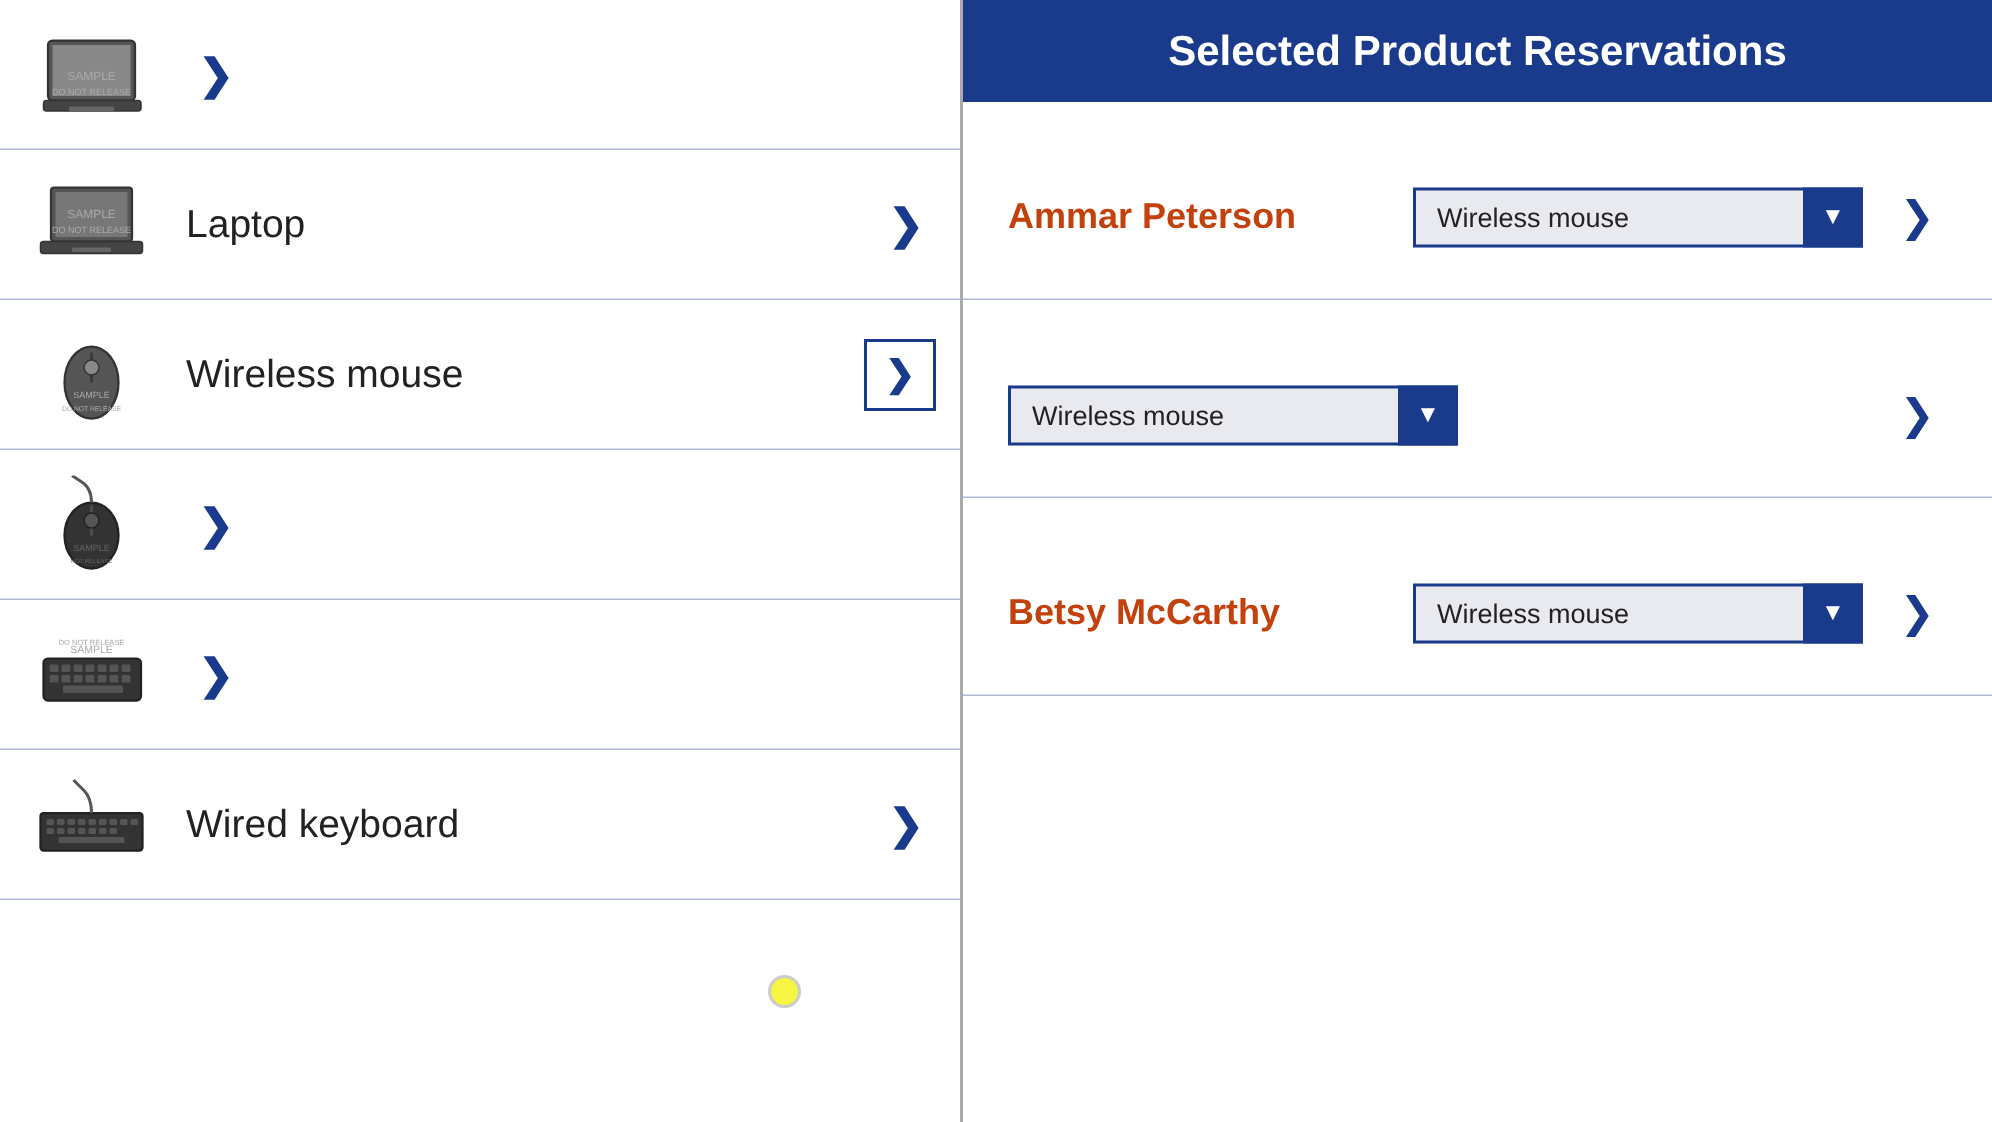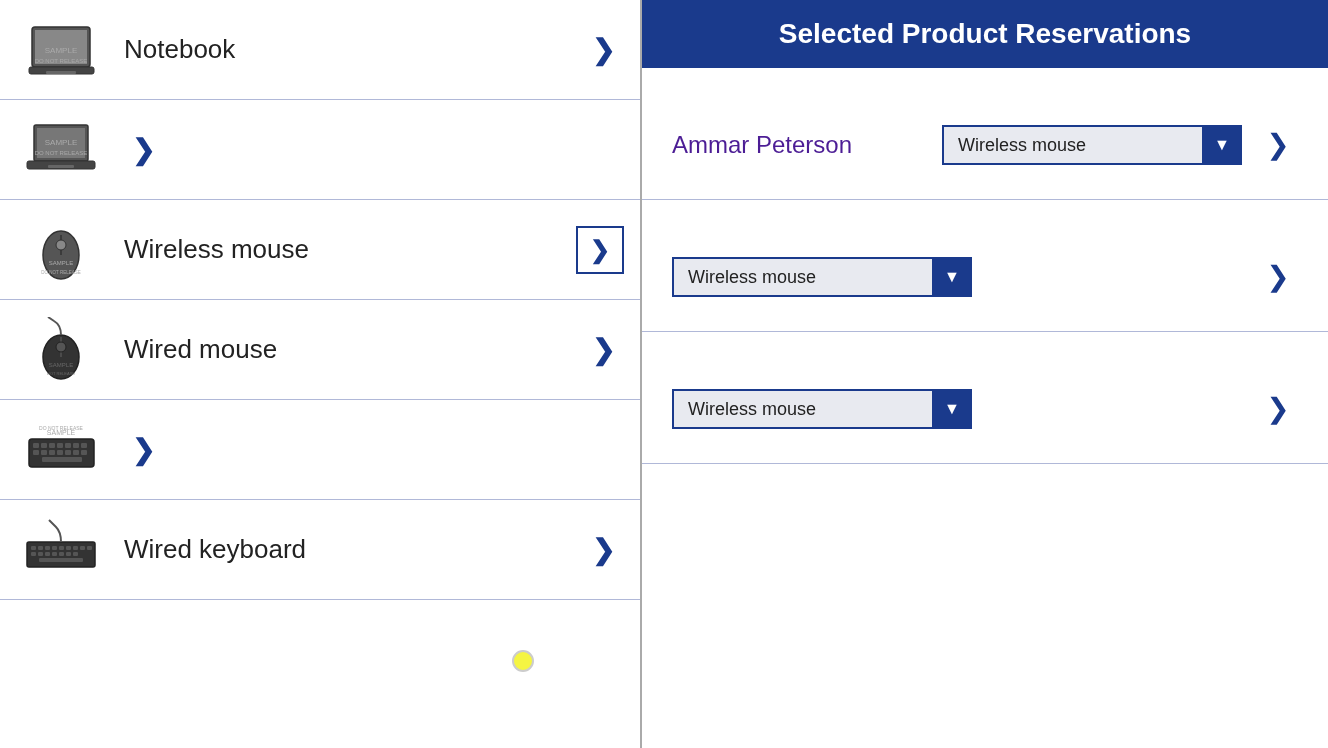--- a/index.html
+++ b/index.html
@@ -114,23 +114,23 @@
     .reservation-row {
       display: flex;
       align-items: center;
       padding: 20px 30px;
       border-bottom: 1.5px solid #b0b8d8;
       min-height: 110px;
     }
 
     .person-name {
       font-size: 24px;
-      color: #4c1d95;
+      color: #c2410c;
       width: 270px;
-      font-weight: 400;
+      font-weight: 700;
     }
 
     .product-select-wrapper {
       display: flex;
       align-items: center;
       flex: 1;
     }
 
     .product-select {
       appearance: none;
@@ -199,35 +199,35 @@
       <svg viewBox="0 0 75 65" xmlns="http://www.w3.org/2000/svg">
 
         <rect x="8" y="10" width="58" height="40" rx="3" fill="#555" stroke="#333" stroke-width="1.5"></rect>
         <rect x="11" y="13" width="52" height="34" fill="#888"></rect>
         <rect x="5" y="50" width="65" height="7" rx="2" fill="#444" stroke="#333" stroke-width="1"></rect>
         <rect x="22" y="54" width="30" height="3" rx="1" fill="#666"></rect>
         <text x="37" y="36" text-anchor="middle" fill="#aaa" font-size="8" font-family="Arial">SAMPLE</text>
         <text x="37" y="46" text-anchor="middle" fill="#aaa" font-size="6" font-family="Arial">DO NOT RELEASE</text>
       </svg>
     </div>
-    <span class="product-label">Notebook</span>
     <div class="chevron-right">❯</div>
   </div>
 
   <div class="product-item">
     <div class="product-icon">
       <svg viewBox="0 0 75 65" xmlns="http://www.w3.org/2000/svg">
         <rect x="10" y="8" width="54" height="36" rx="2" fill="#555" stroke="#333" stroke-width="1.5"></rect>
         <rect x="13" y="11" width="48" height="30" fill="#777"></rect>
         <rect x="3" y="44" width="68" height="8" rx="2" fill="#444" stroke="#333" stroke-width="1"></rect>
         <rect x="24" y="48" width="26" height="3" rx="1" fill="#666"></rect>
         <text x="37" y="28" text-anchor="middle" fill="#aaa" font-size="8" font-family="Arial">SAMPLE</text>
         <text x="37" y="38" text-anchor="middle" fill="#aaa" font-size="6" font-family="Arial">DO NOT RELEASE</text>
       </svg>
     </div>
+    <span class="product-label">Laptop</span>
     <div class="chevron-right">❯</div>
   </div>
 
   <div class="product-item selected">
     <div class="product-icon">
       <svg viewBox="0 0 75 65" xmlns="http://www.w3.org/2000/svg">
 
         <ellipse cx="37" cy="38" rx="18" ry="24" fill="#555" stroke="#333" stroke-width="1.5"></ellipse>
         <line x1="37" y1="18" x2="37" y2="38" stroke="#333" stroke-width="1.5"></line>
         <ellipse cx="37" cy="28" rx="5" ry="5" fill="#888" stroke="#333" stroke-width="1"></ellipse>
@@ -244,21 +244,20 @@
       <svg viewBox="0 0 75 65" xmlns="http://www.w3.org/2000/svg">
         <ellipse cx="37" cy="40" rx="18" ry="22" fill="#333" stroke="#222" stroke-width="1.5"></ellipse>
         <line x1="37" y1="20" x2="37" y2="40" stroke="#555" stroke-width="1.5"></line>
         <ellipse cx="37" cy="30" rx="5" ry="5" fill="#555" stroke="#222" stroke-width="1"></ellipse>
 
         <path d="M37 18 Q37 8 30 4 Q24 0 24 0" stroke="#555" stroke-width="2" fill="none"></path>
         <text x="37" y="50" text-anchor="middle" fill="#666" font-size="6" font-family="Arial">SAMPLE</text>
         <text x="37" y="58" text-anchor="middle" fill="#666" font-size="4" font-family="Arial">NOT RELEASE</text>
       </svg>
     </div>
-    <span class="product-label">Wired mouse</span>
     <div class="chevron-right">❯</div>
   </div>
 
   <div class="product-item">
     <div class="product-icon">
       <svg viewBox="0 0 75 65" xmlns="http://www.w3.org/2000/svg">
         <rect x="5" y="22" width="65" height="28" rx="3" fill="#333" stroke="#222" stroke-width="1.5"></rect>
 
         <rect x="9" y="26" width="6" height="5" rx="1" fill="#555"></rect>
         <rect x="17" y="26" width="6" height="5" rx="1" fill="#555"></rect>
@@ -346,20 +345,21 @@
           <option>Notebook</option>
           <option>Laptop</option>
         </select>
         <div class="select-dropdown-btn">▼</div>
       </div>
     </div>
     <div class="row-chevron">❯</div>
   </div>
 
   <div class="reservation-row">
+    <span class="person-name">Betsy McCarthy</span>
     <div class="product-select-wrapper">
       <div class="select-container">
         <select class="product-select">
           <option>Wireless mouse</option>
           <option>Wired mouse</option>
           <option>Wireless keyboard</option>
           <option>Wired keyboard</option>
           <option>Notebook</option>
           <option>Laptop</option>
         </select>

